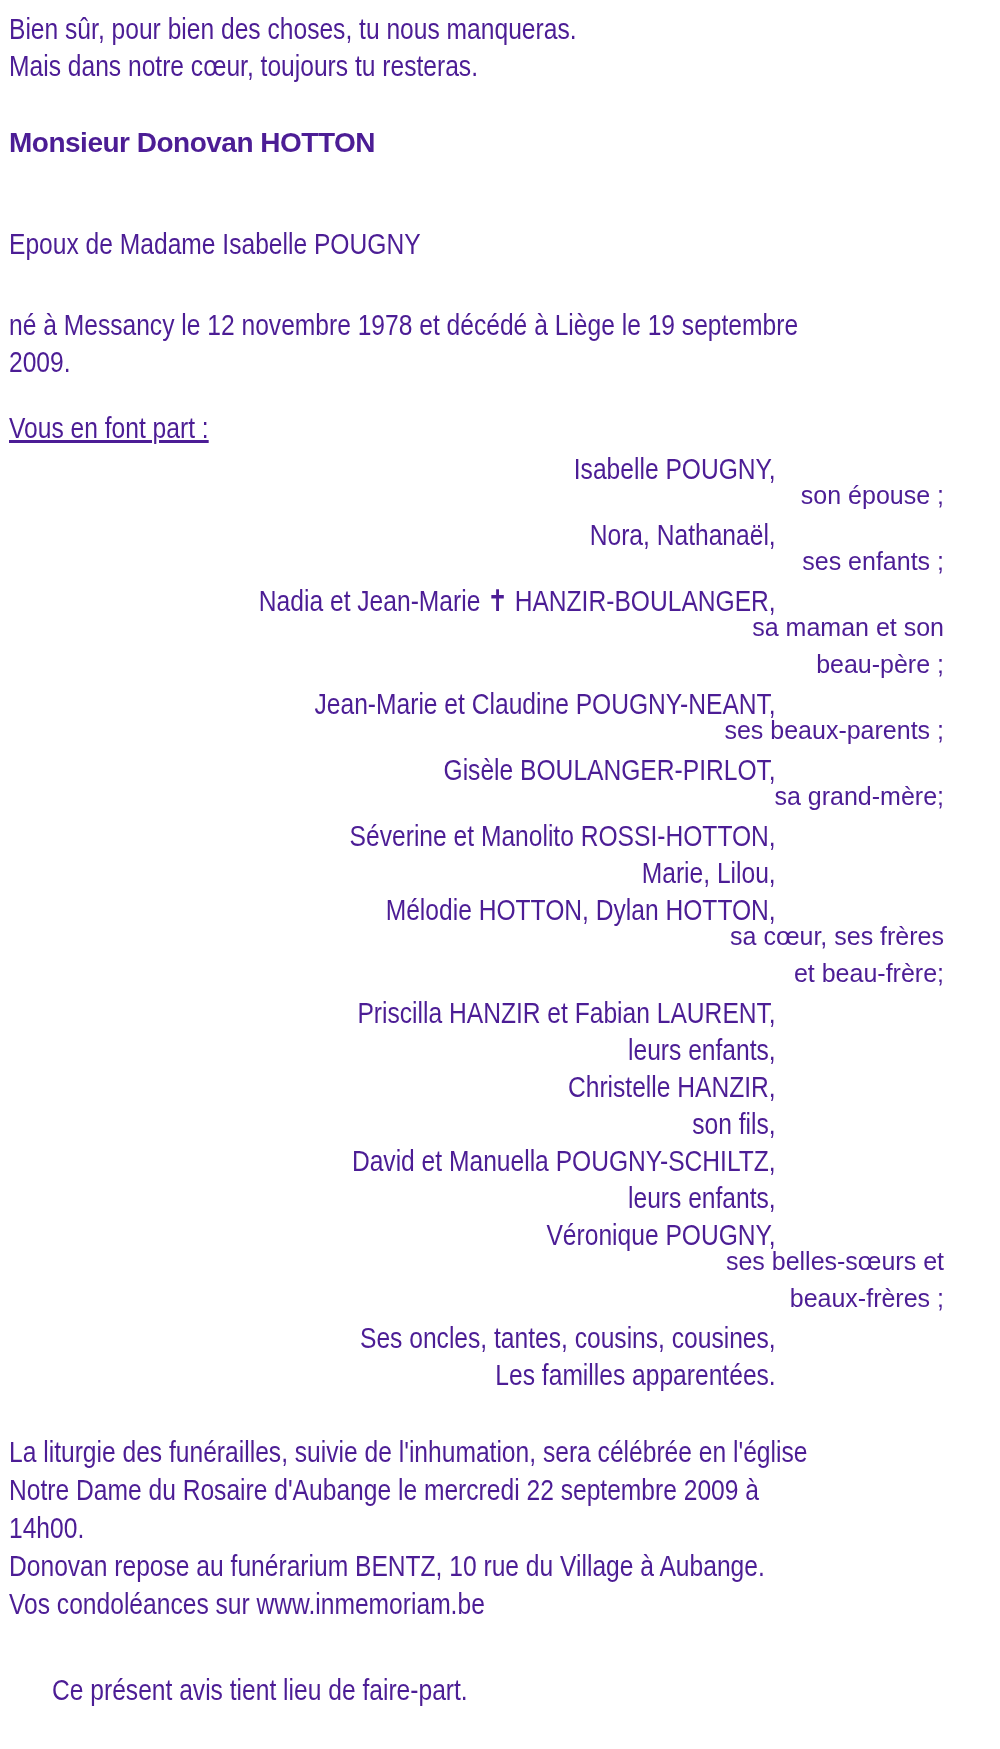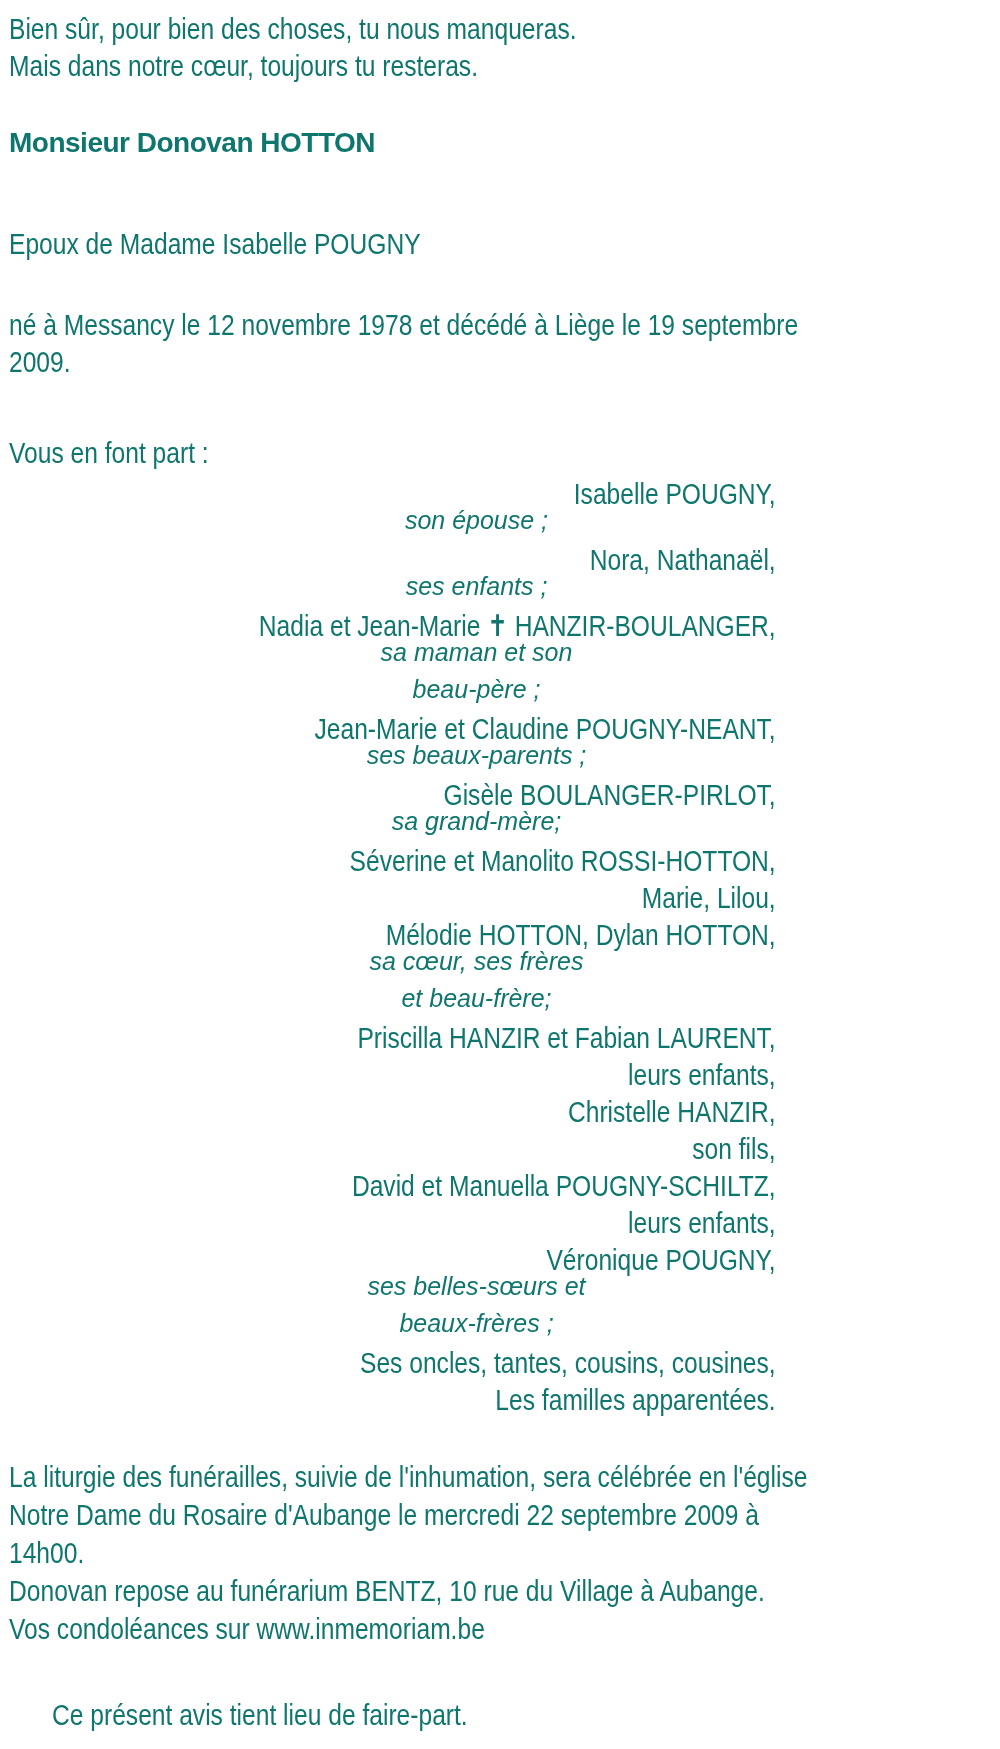--- a/index.html
+++ b/index.html
@@ -3,21 +3,21 @@
 <meta charset="utf-8">
 <style>
   * { box-sizing: border-box; }
   html, body { margin: 0; padding: 0; background: #ffffff; }
   .sheet {
     position: relative;
     width: 956px;
     height: 1749px;
     padding: 10px 12px 0 9px;
     background: #ffffff;
-    color: #0f766e;
+    color: #4c1d95;
     font-family: "Liberation Sans", sans-serif;
     overflow: hidden;
   }
   p { margin: 0; }
   .line { display: block; white-space: nowrap; }
 
   
   .cond { font-size: 30px; line-height: 37px; }
   .cond > .line { transform: scaleX(0.82); transform-origin: 0 50%; }
 
@@ -25,29 +25,28 @@
     margin: 34px 0 0;
     font-size: 28px;
     line-height: 50px;
     font-weight: 700;
     letter-spacing: -0.5px;
     white-space: nowrap;
   }
 
   .spouse   { margin-top: 57px; }
   .birth    { margin-top: 44px; }
-  .intro    { margin: 54px 0 4px; }
+  .intro    { margin: 29px 0 4px; text-decoration: underline; }
 
   .group .names { margin: 0; text-align: right; }
   .group .roles {
     margin: -10px 0 2px;
     font-size: 25px;
     line-height: 37px;
-    font-style: italic;
-    text-align: center;
+    text-align: right;
   }
 
   .ceremony { margin-top: 40px; line-height: 38px; }
   .closing  { margin-top: 48px; margin-left: 43px; }
 </style>
 </head>
 <body>
 
 <div class="sheet">
 

